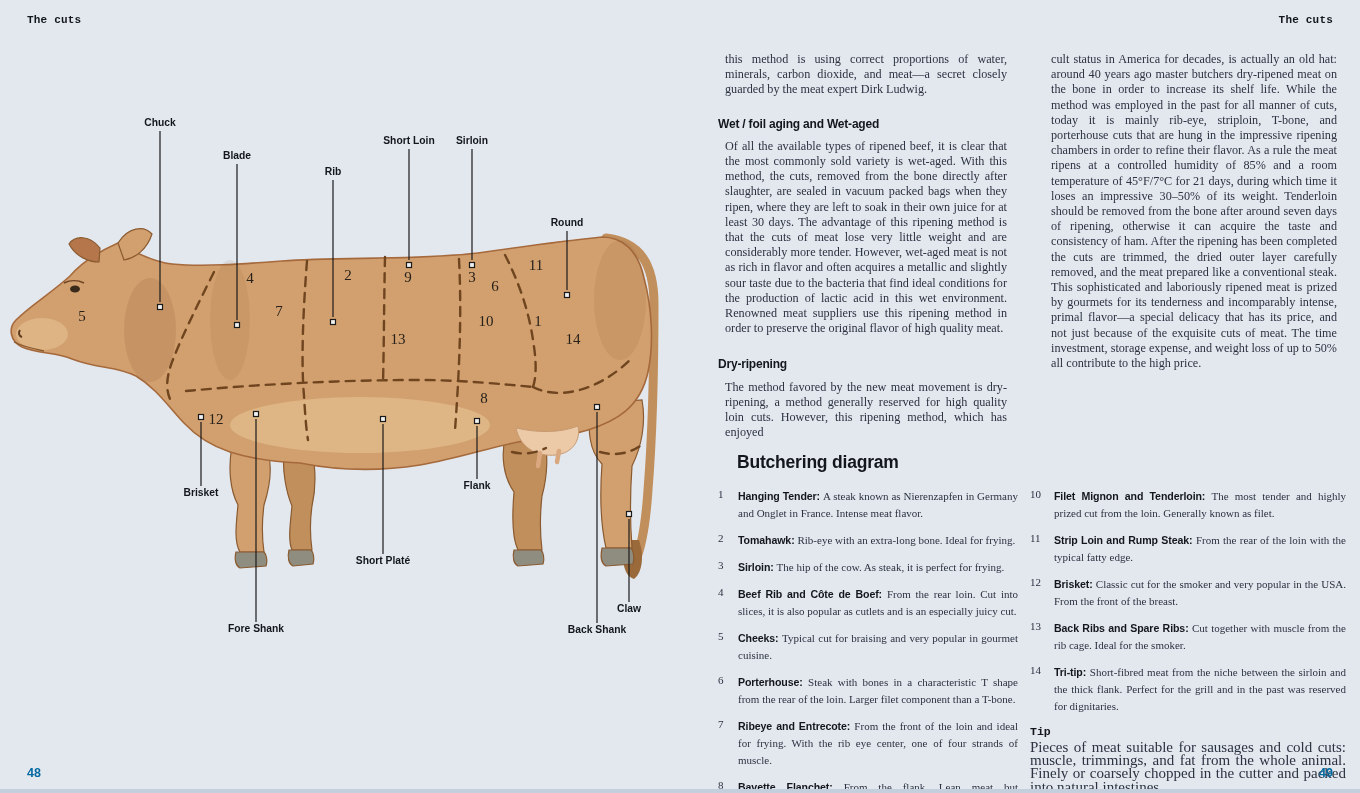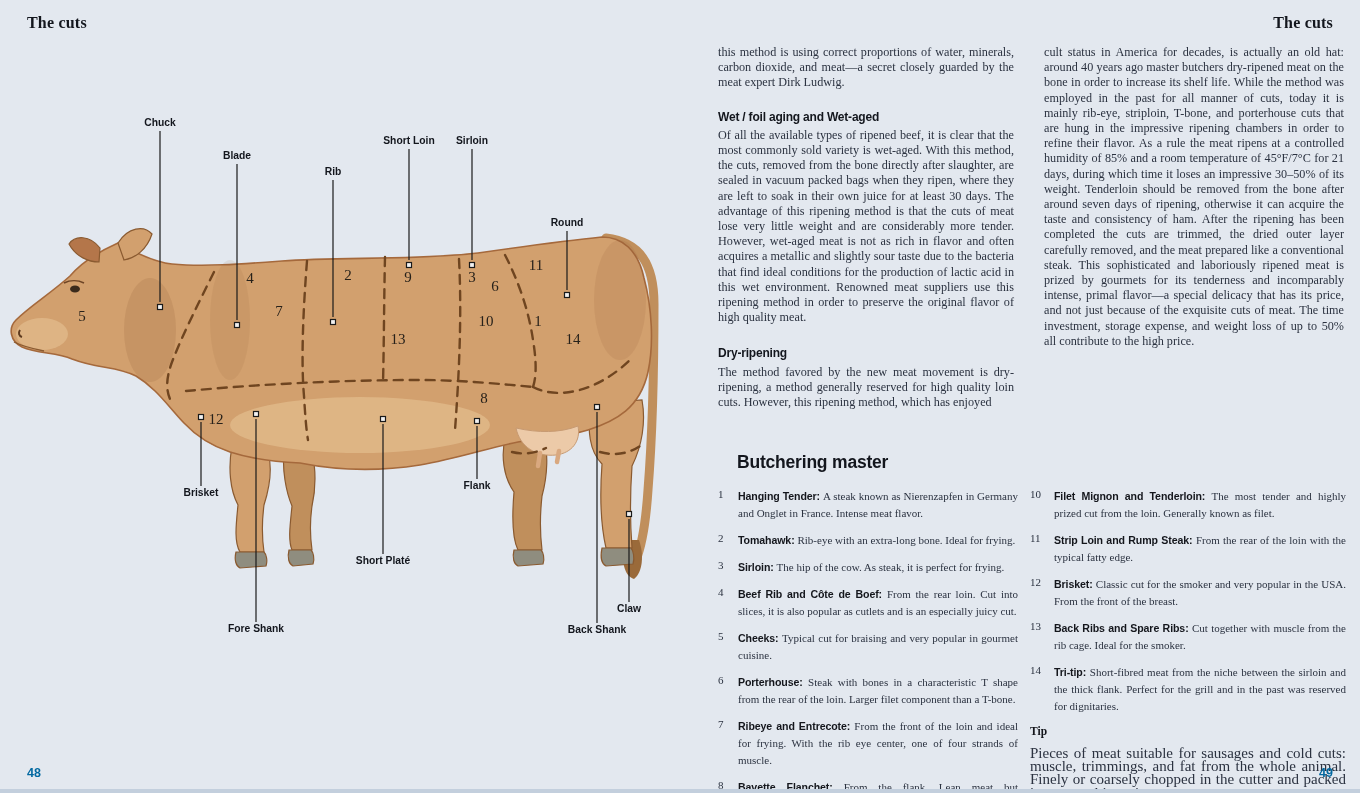--- a/index.html
+++ b/index.html
@@ -7,42 +7,42 @@
     width:1360px;height:793px;position:relative;overflow:hidden;
     background:#e3e8ef;
     font-family:"Liberation Serif", serif;
     color:#2b3240;
   }
   .page{position:absolute;top:0;height:793px;}
   #page-left{left:0;width:680px;}
   #page-right{left:680px;width:680px;}
   .running-head{
     position:absolute;top:14px;
-    font-family:Liberation Serif, serif;
-    font-weight:bold;font-size:16px;color:#13161d;letter-spacing:.2px;
+    font-family:Liberation Mono, monospace;
+    font-weight:bold;font-size:11px;color:#13161d;letter-spacing:.2px;
   }
   #page-left .running-head{left:27px;}
   #page-right .running-head{right:27px;text-align:right;}
   .folio{
     position:absolute;bottom:13px;
     font-family:"Liberation Sans", sans-serif;
     font-weight:bold;font-size:12.5px;color:#0369a1;
   }
   #page-left .folio{left:27px;}
   #page-right .folio{right:27px;}
   #bottom-strip{
     position:absolute;left:0;bottom:0;width:1360px;height:4px;
     background:#c3cfdd;
   }
   
   .textcol{position:absolute;top:45px;text-align:justify;
     font-size:12.2px;line-height:15.2px;color:#2b3240;}
   #col-1{left:38px;width:296px;}
   #col-2{left:364px;width:300px;}
-  .textcol p{margin:0;}
+  .textcol p{margin:7px;}
   .subhead{
     font-family:"Liberation Sans", sans-serif;
     font-weight:bold;font-size:12px;color:#13161d;
     margin:0 0 3px 0;letter-spacing:-.2px;
   }
   #intro-para{margin-bottom:19px;}
   #dry-head{margin-top:21px;}
   
   #butchering{position:absolute;left:38px;top:452px;width:628px;}
   #butchering-title{
@@ -61,22 +61,22 @@
   .bd-text{
     flex:1;margin:0;font-size:11px;line-height:17px;
     text-align:justify;color:#2b3240;
   }
   .bd-term{
     font-family:"Liberation Sans", sans-serif;
     font-weight:bold;color:#14161c;font-size:10.6px;letter-spacing:-.1px;
   }
   #tip-block{margin-top:4px;}
   #tip-title{
-    font-family:Liberation Serif, serif;font-weight:bold;
-    font-size:11.5px;color:#14161c;margin:0 0 10px 0;
+    font-family:Liberation Mono, monospace;font-weight:bold;
+    font-size:11.5px;color:#14161c;margin:0 0 3px 0;
   }
   #tip-text{margin:0;font-size:15px;line-height:13.2px;text-align:justify;}
   
   #cow-svg{position:absolute;left:0;top:0;width:680px;height:793px;}
   .cut-label{
     font-family:"Liberation Sans", sans-serif;font-weight:bold;
     font-size:10.3px;fill:#13161d;
   }
   .cut-number{font-family:"Liberation Serif", serif;font-size:15px;fill:#27211a;}
 </style>
@@ -209,21 +209,21 @@
     <p>Of all the available types of ripened beef, it is clear that the most commonly sold variety is wet-aged. With this method, the cuts, removed from the bone directly after slaughter, are sealed in vacuum packed bags when they ripen, where they are left to soak in their own juice for at least 30 days. The advantage of this ripening method is that the cuts of meat lose very little weight and are considerably more tender. However, wet-aged meat is not as rich in flavor and often acquires a metallic and slightly sour taste due to the bacteria that find ideal conditions for the production of lactic acid in this wet environment. Renowned meat suppliers use this ripening method in order to preserve the original flavor of high quality meat.</p>
     <h2 class="subhead" id="dry-head">Dry-ripening</h2>
     <p>The method favored by the new meat movement is dry-ripening, a method generally reserved for high quality loin cuts. However, this ripening method, which has enjoyed</p>
   </div>
 
   <div class="textcol" id="col-2">
     <p>cult status in America for decades, is actually an old hat: around 40 years ago master butchers dry-ripened meat on the bone in order to increase its shelf life. While the method was employed in the past for all manner of cuts, today it is mainly rib-eye, striploin, T-bone, and porterhouse cuts that are hung in the impressive ripening chambers in order to refine their flavor. As a rule the meat ripens at a controlled humidity of 85% and a room temperature of 45°F/7°C for 21 days, during which time it loses an impressive 30–50% of its weight. Tenderloin should be removed from the bone after around seven days of ripening, otherwise it can acquire the taste and consistency of ham. After the ripening has been completed the cuts are trimmed, the dried outer layer carefully removed, and the meat prepared like a conventional steak. This sophisticated and laboriously ripened meat is prized by gourmets for its tenderness and incomparably intense, primal flavor—a special delicacy that has its price, and not just because of the exquisite cuts of meat. The time investment, storage expense, and weight loss of up to 50% all contribute to the high price.</p>
   </div>
 
   <div id="butchering">
-    <h2 id="butchering-title">Butchering master</h2>
+    <h2 id="butchering-title">Butchering diagram</h2>
     <div id="butchering-cols">
       <div id="list-left">
           <div class="bd-item">
             <span class="bd-num">1</span>
             <p class="bd-text"><b class="bd-term">Hanging Tender: </b>A steak known as Nierenzapfen in Germany and Onglet in France. Intense meat flavor.</p>
           </div>
           <div class="bd-item">
             <span class="bd-num">2</span>
             <p class="bd-text"><b class="bd-term">Tomahawk: </b>Rib-eye with an extra-long bone. Ideal for frying.</p>
           </div>

